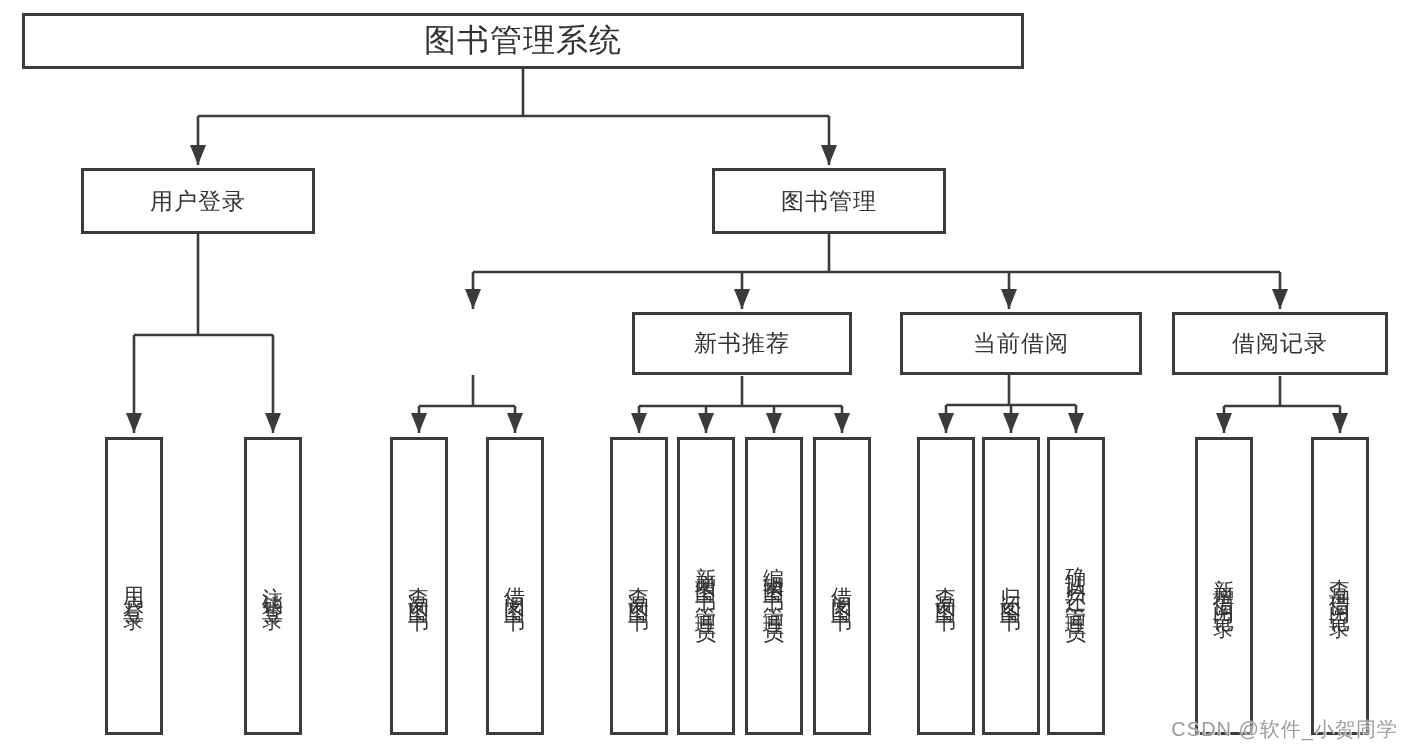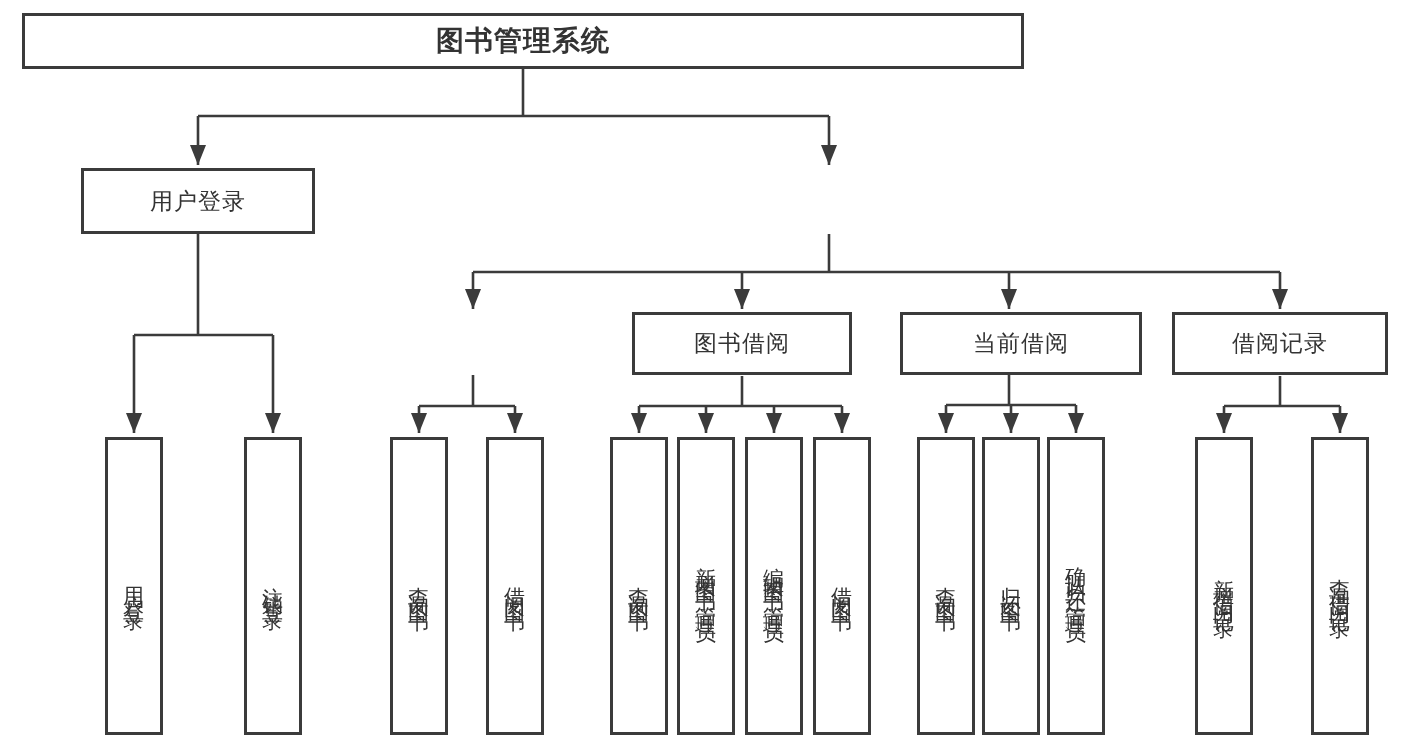--- a/index.html
+++ b/index.html
@@ -14,21 +14,21 @@
   .c{stroke:var(--line,#3b3b3b);stroke-width:2.6;fill:none;}
   .ahp{fill:var(--line,#3b3b3b);}
   .node{
     position:absolute;
     box-sizing:border-box;
     border:3px solid var(--line,#3b3b3b);
     background:#ffffff;
     display:flex;align-items:center;justify-content:center;
     color:var(--text,#333333);
   }
-  .root-node span{font-size:28px;font-weight:700;letter-spacing:1px;}
+  .root-node span{font-size:32px;font-weight:400;letter-spacing:1px;}
   .lvl2 span,.lvl3 span{font-size:23px;font-weight:500;letter-spacing:1px;}
   .leaf{
     position:absolute;
     box-sizing:border-box;
     top:437px;width:58px;height:298px;
     border:3px solid var(--line,#3b3b3b);
     background:#ffffff;
     display:flex;align-items:center;justify-content:center;
     color:var(--text,#333333);
   }
@@ -117,23 +117,26 @@
     </g>
   </svg>
 
   <div class="node root-node" style="left:22px;top:13px;width:1002px;height:56px">
     <span>图书管理系统</span>
   </div>
 
   <div class="node lvl2" style="left:81px;top:168px;width:234px;height:66px">
     <span>用户登录</span>
   </div>
+  <div class="node lvl2" style="left:712px;top:168px;width:234px;height:66px">
+    <span>图书管理</span>
+  </div>
 
   <div class="node lvl3" style="left:632px;top:312px;width:220px;height:63px">
-    <span>图书借阅</span>
+    <span>新书推荐</span>
   </div>
   <div class="node lvl3" style="left:900px;top:312px;width:242px;height:63px">
     <span>当前借阅</span>
   </div>
   <div class="node lvl3" style="left:1172px;top:312px;width:216px;height:63px">
     <span>借阅记录</span>
   </div>
 
   <div class="leaf" style="left:105px">
     <span class="vtext">用户登录</span>
@@ -168,13 +171,14 @@
   <div class="leaf" style="left:1047px">
     <span class="vtext">确认归还（管理员）</span>
   </div>
   <div class="leaf" style="left:1195px">
     <span class="vtext">新增借阅记录</span>
   </div>
   <div class="leaf" style="left:1311px">
     <span class="vtext">查询借阅记录</span>
   </div>
 
+  <div id="watermark">CSDN @软件_小贺同学</div>
 </div>
 
 </body></html>

